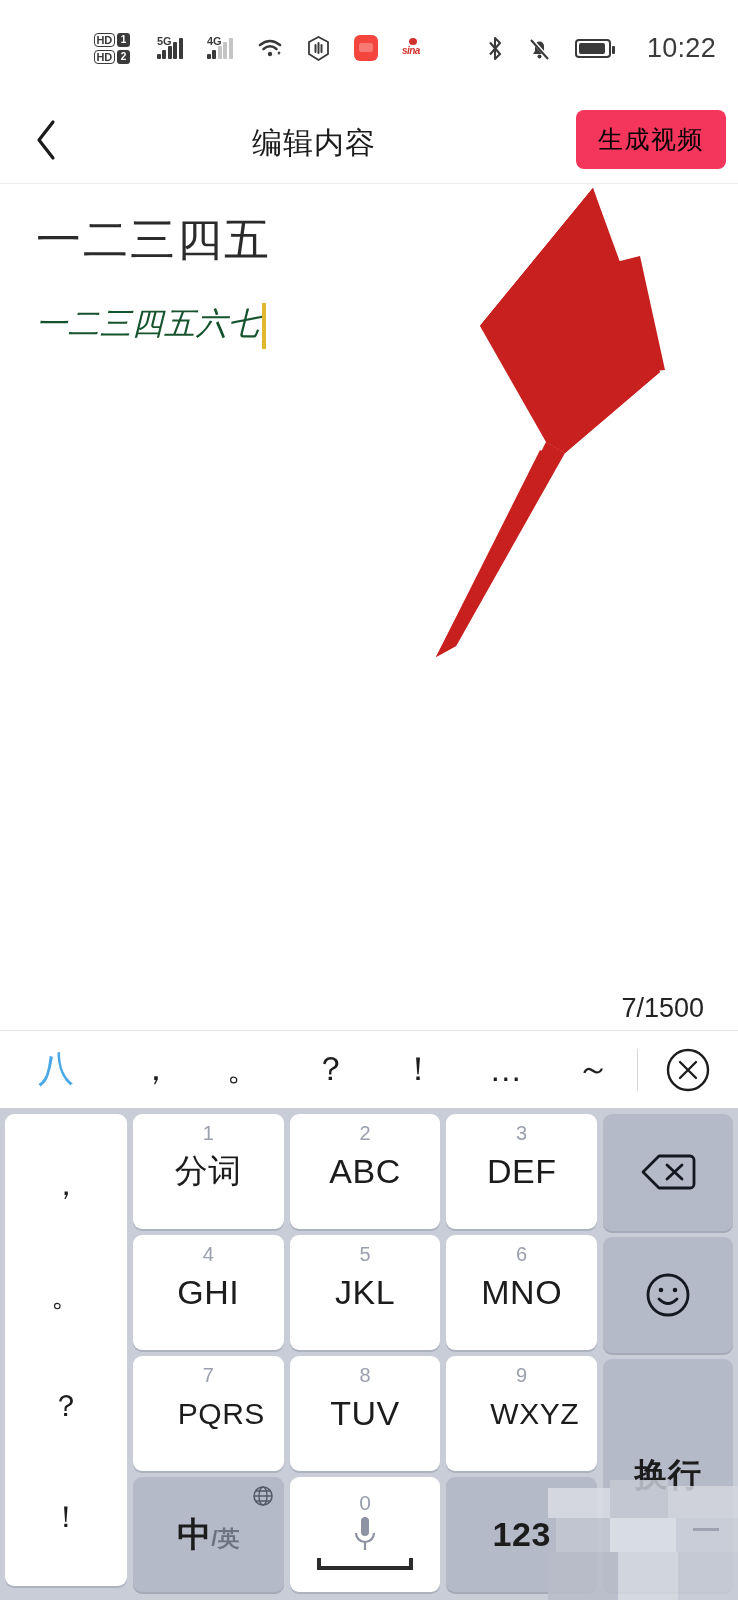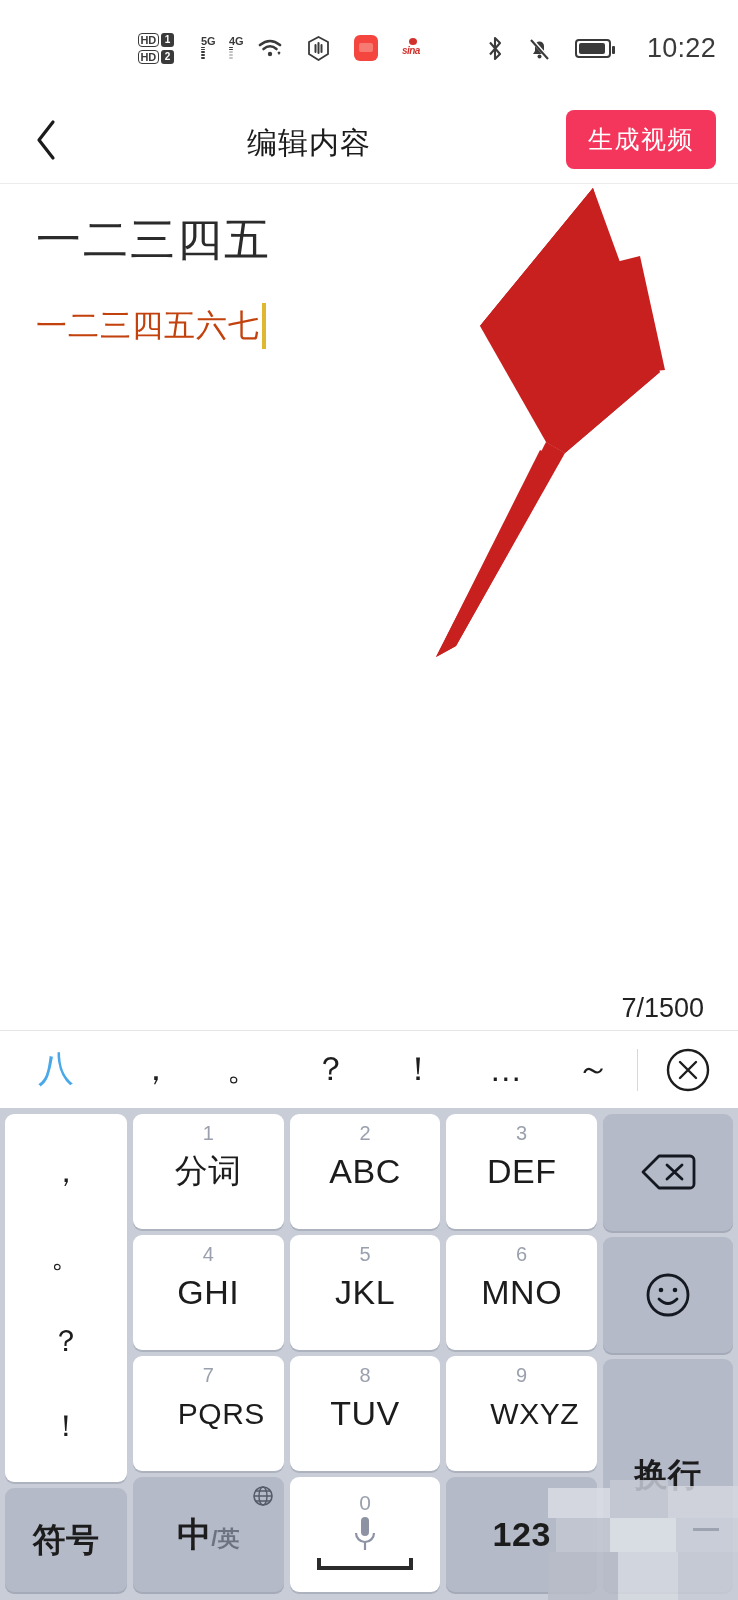--- a/index.html
+++ b/index.html
@@ -34,21 +34,21 @@
     border: 1.6px solid #3a3a3a; border-radius: 4px;
     padding: 0 2px; line-height: 12px; letter-spacing: -0.3px;
   }
   .sim-badge {
     font-size: 10px; font-weight: bold; color: #ffffff;
     background: #3a3a3a; border-radius: 3px;
     width: 13px; height: 14px; line-height: 14px; text-align: center;
   }
   .sig {
     display: flex; align-items: flex-end; gap: 1.5px;
-    height: 22px; position: relative; padding-top: 10px; flex-direction: column;
+    height: 22px; position: relative; padding-top: 10px;
   }
   .sig .lbl {
     position: absolute; top: -2px; left: 0;
     font-size: 11px; color: #3a3a3a; font-weight: 600;
   }
   .sig .bar { width: 4px; background: #3a3a3a; border-radius: 1px; }
   .sig .bar.dim { background: #c4c4c4; }
   .wifi { width: 26px; height: 22px; position: relative; }
   .icon-svg { display: block; }
   .app-red {
@@ -102,23 +102,23 @@
     display: flex; align-items: center; justify-content: center;
   }
   .nav-title {
     flex: 1; text-align: center;
     font-size: 30px; color: #1b1b1b; font-weight: 500;
     letter-spacing: 1px;
     margin-left: -40px;
     margin-top: 8px;
   }
   .nav-action {
-    margin-right: 22px;
+    margin-right: 12px;
     background: #f5365c;
-    color: #ffffff;
+    color: #000000;
     font-size: 25px;
     border: none; border-radius: 8px;
     padding: 13px 22px;
     letter-spacing: 1.5px;
     font-family: inherit;
     cursor: pointer;
   }
 
   
   .editor {
@@ -126,22 +126,22 @@
     width: 730px; height: 845px;
     background: #ffffff;
   }
   .doc-title {
     position: absolute; left: 36px; top: 25px;
     font-size: 45px; color: #2b2b2b; letter-spacing: 2px;
     font-weight: 400;
   }
   .doc-body {
     position: absolute; left: 36px; top: 118px;
-    font-size: 31px; color: #c2410c; letter-spacing: 1px;
-    display: flex; align-items: center;
+    font-size: 31px; color: #14532d; letter-spacing: 1px;
+    display: flex; align-items: flex-start; font-style: italic;
   }
   .caret {
     display: inline-block;
     width: 4px; height: 46px;
     background: #e0b830;
     margin-left: 2px;
   }
   .counter {
     position: absolute; right: 26px; bottom: 6px;
     font-size: 27px; color: #222222;
@@ -414,23 +414,20 @@
     </div>
 
     <div class="keys">
 
       <div class="col-punct">
         <div class="key-punct-tall">
           <span>，</span>
           <span>。</span>
           <span>？</span>
           <span>！</span>
-        </div>
-        <div class="key dark" style="flex:0 0 104px">
-          <span class="lbl cn">符号</span>
         </div>
       </div>
 
       <div class="col-main">
 
         <div class="krow">
           <div class="key">
             <span class="num">1</span>
             <span class="lbl cn">分词</span>
           </div>

